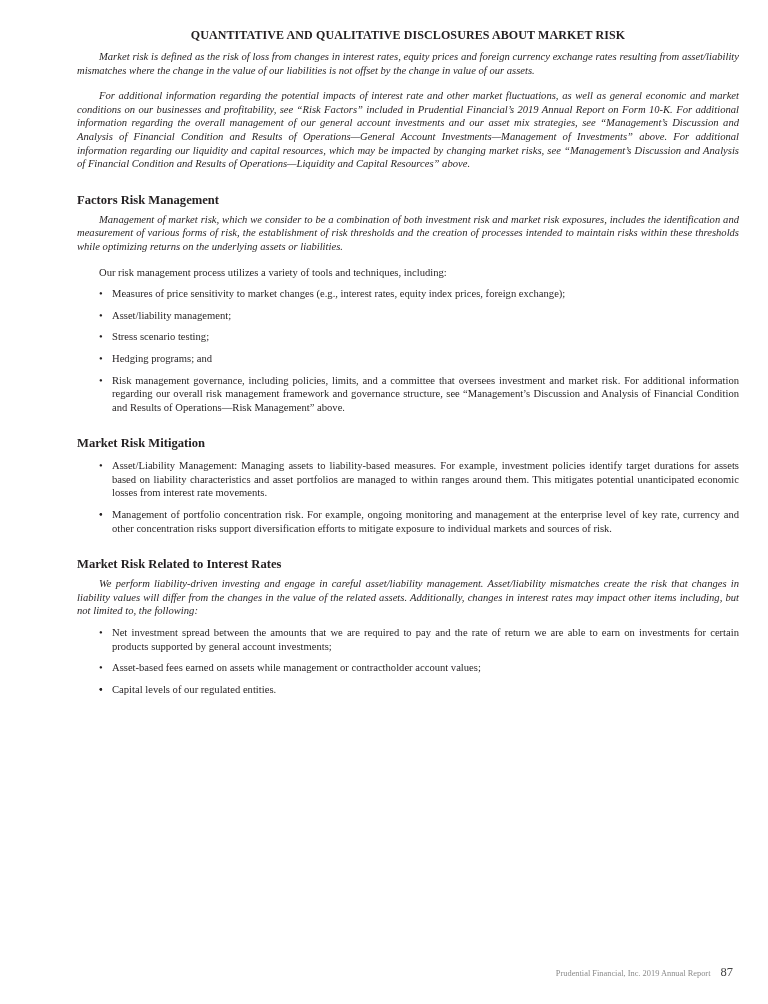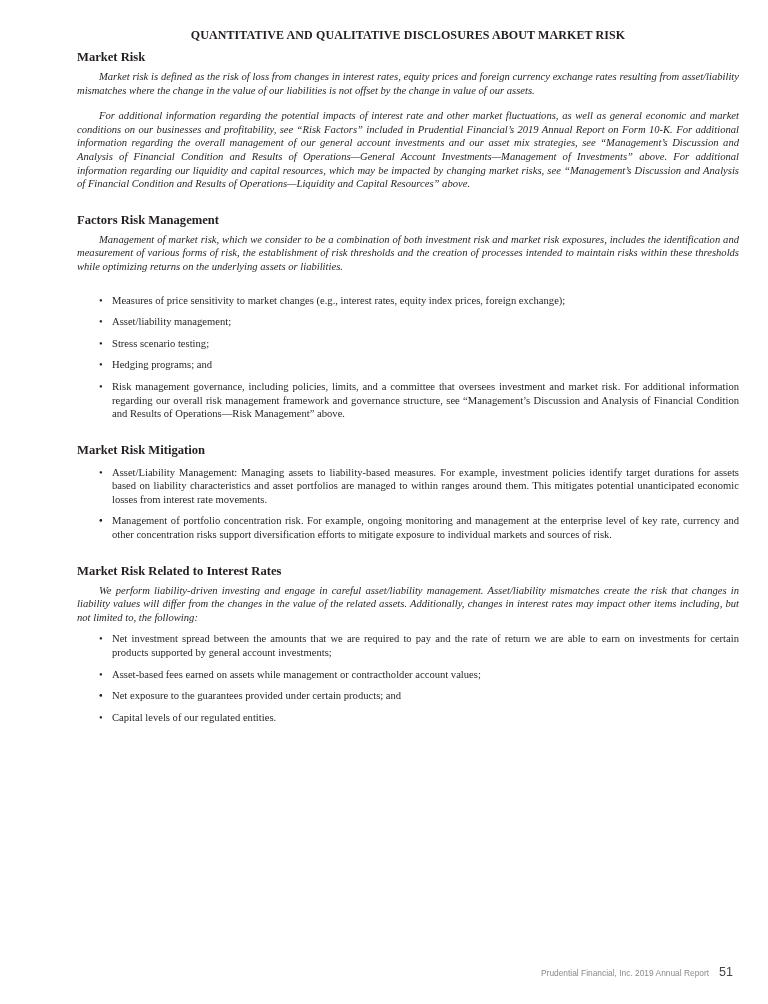--- a/index.html
+++ b/index.html
@@ -23,44 +23,44 @@
   .para-gap { height: 12px; }
   ul.bullets { list-style: none; margin: 0; padding: 0; }
   ul.bullets li {
     position: relative; padding-left: 35px; text-align: justify; margin-top: 8px;
   }
   ul.bullets li .bullet {
     position: absolute; left: 22px; top: 0; width: 10px;
   }
   .footer {
     position: absolute; right: 35px; top: 965px;
-    font-family: Liberation Sans, sans-serif; color: #8a8a8a;
+    font-family: Liberation Serif, serif; color: #8a8a8a;
     font-size: 8.4px; display: flex; align-items: baseline;
   }
   .footer .page-num { font-size: 12.5px; color: #444; margin-left: 10px; }
 </style>
 </head>
 <body>
 
 <div class="page">
   <div class="doc-title">QUANTITATIVE AND QUALITATIVE DISCLOSURES ABOUT MARKET RISK</div>
 
   <section>
-    <h2>Market Risk</h2>
     <p class="indent">Market risk is defined as the risk of loss from changes in interest rates, equity prices and foreign currency exchange rates resulting from asset/liability mismatches where the change in the value of our liabilities is not offset by the change in value of our assets.</p>
     <div class="para-gap"></div>
     <p class="indent">For additional information regarding the potential impacts of interest rate and other market fluctuations, as well as general economic and market conditions on our businesses and profitability, see “Risk Factors” included in Prudential Financial’s 2019 Annual Report on Form 10-K. For additional information regarding the overall management of our general account investments and our asset mix strategies, see “Management’s Discussion and Analysis of Financial Condition and Results of Operations—General Account Investments—Management of Investments” above. For additional information regarding our liquidity and capital resources, which may be impacted by changing market risks, see “Management’s Discussion and Analysis of Financial Condition and Results of Operations—Liquidity and Capital Resources” above.</p>
   </section>
 
   <div class="sec-gap"></div>
 
   <section>
     <h2>Factors Risk Management</h2>
     <p class="indent">Management of market risk, which we consider to be a combination of both investment risk and market risk exposures, includes the identification and measurement of various forms of risk, the establishment of risk thresholds and the creation of processes intended to maintain risks within these thresholds while optimizing returns on the underlying assets or liabilities.</p>
     <div class="para-gap"></div>
+    <p class="sub">Our risk management process utilizes a variety of tools and techniques, including:</p>
     <ul class="bullets">
       <li><span class="bullet">•</span><span>Measures of price sensitivity to market changes (e.g., interest rates, equity index prices, foreign exchange);</span></li>
       <li><span class="bullet">•</span><span>Asset/liability management;</span></li>
       <li><span class="bullet">•</span><span>Stress scenario testing;</span></li>
       <li><span class="bullet">•</span><span>Hedging programs; and</span></li>
       <li><span class="bullet">•</span><span>Risk management governance, including policies, limits, and a committee that oversees investment and market risk. For additional information regarding our overall risk management framework and governance structure, see “Management’s Discussion and Analysis of Financial Condition and Results of Operations—Risk Management” above.</span></li>
     </ul>
   </section>
 
   <div class="sec-gap"></div>
@@ -76,22 +76,22 @@
 
   <div class="sec-gap"></div>
 
   <section>
     <h2>Market Risk Related to Interest Rates</h2>
     <p class="indent">We perform liability-driven investing and engage in careful asset/liability management. Asset/liability mismatches create the risk that changes in liability values will differ from the changes in the value of the related assets. Additionally, changes in interest rates may impact other items including, but not limited to, the following:</p>
     <ul class="bullets">
       <li><span class="bullet">•</span><span>Net investment spread between the amounts that we are required to pay and the rate of return we are able to earn on investments for certain products supported by general account investments;</span></li>
       <li><span class="bullet">•</span><span>Asset-based fees earned on assets while management or contractholder account values;</span></li>
       <li><span class="bullet">•</span></li>
-      <li><span class="bullet">•</span><span>Net exposure to the guarantees provided under certain products; and</span></li>
+      <li><span class="bullet">•</span></li>
       <li><span class="bullet">•</span><span>Capital levels of our regulated entities.</span></li>
     </ul>
   </section>
 </div>
 
 <div class="footer">
   <span>Prudential Financial, Inc. 2019 Annual Report</span>
-  <span class="page-num">51</span>
+  <span class="page-num">87</span>
 </div>
 
 </body></html>

